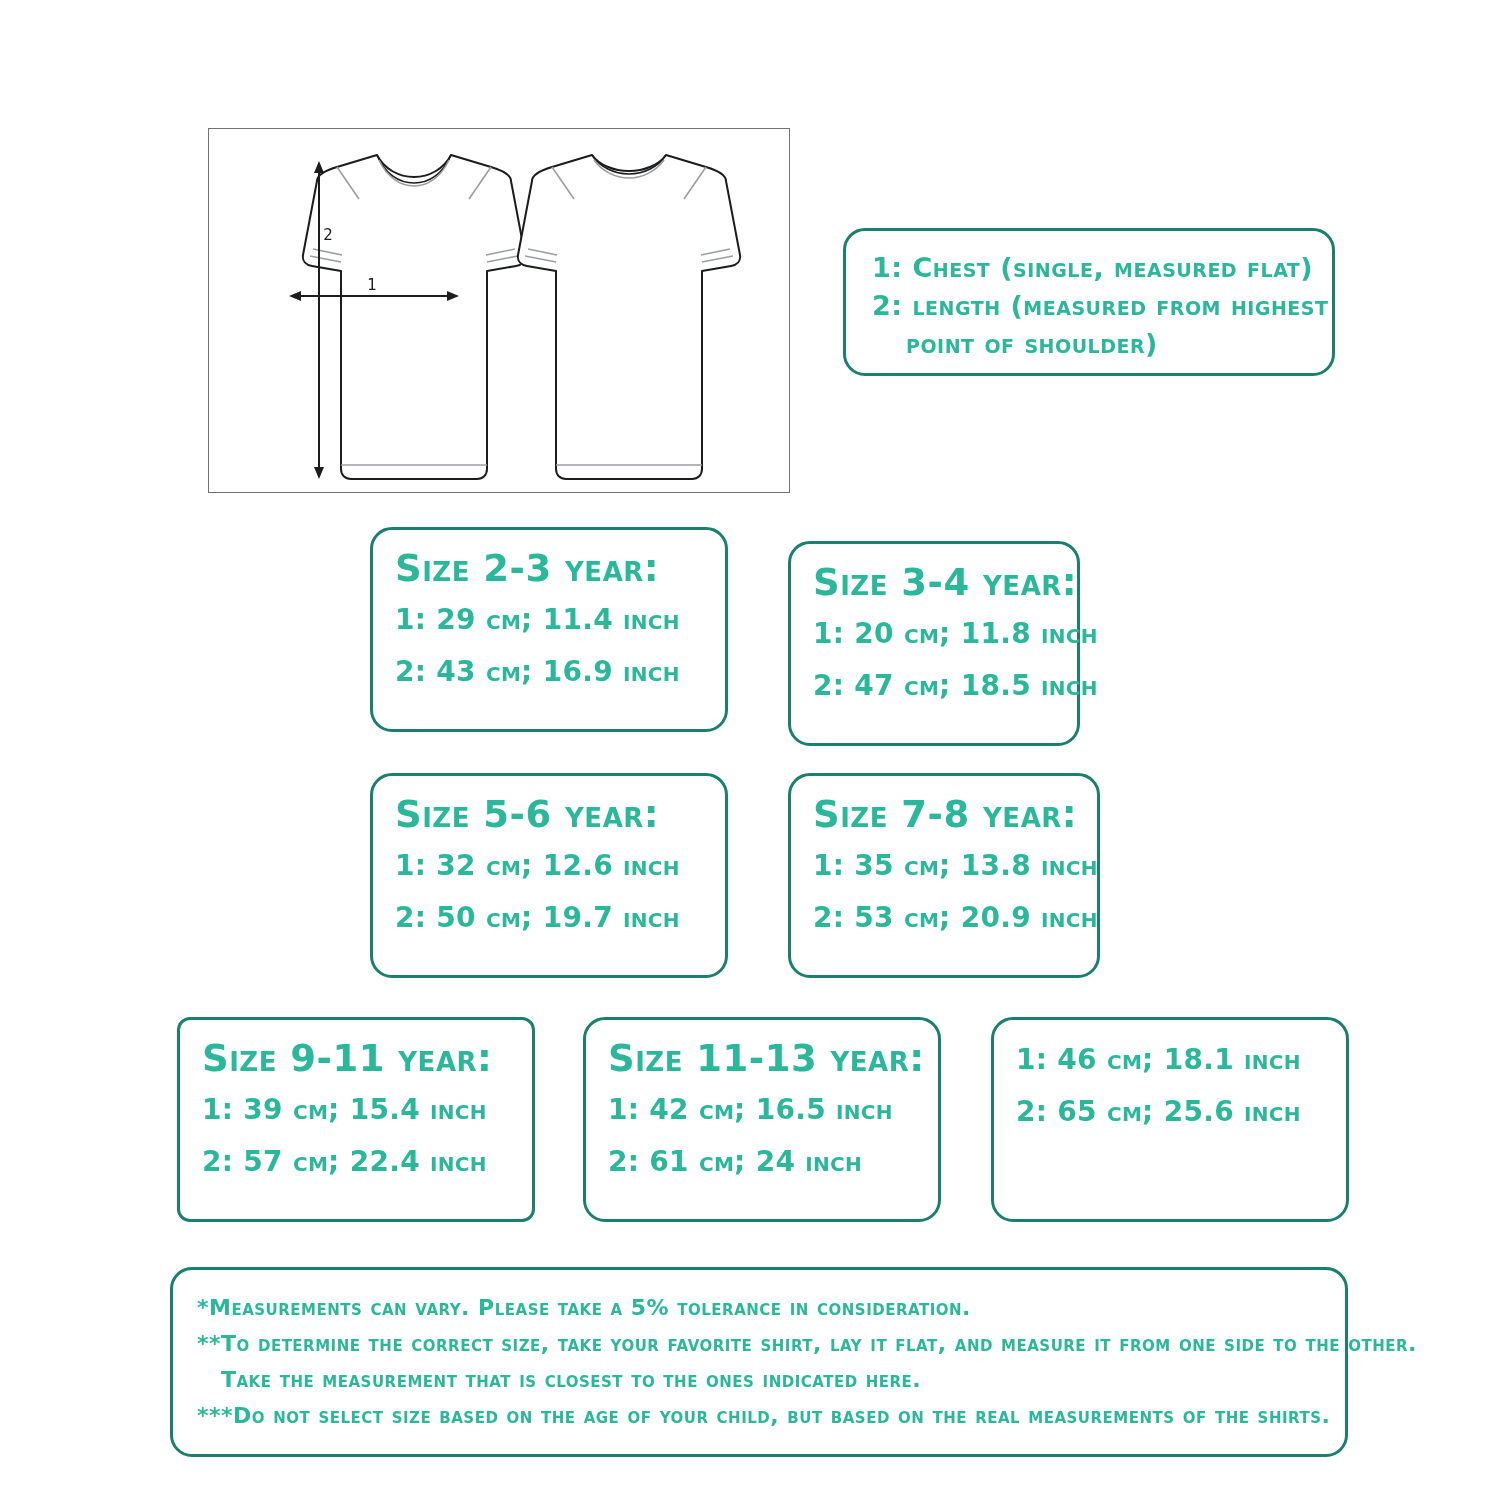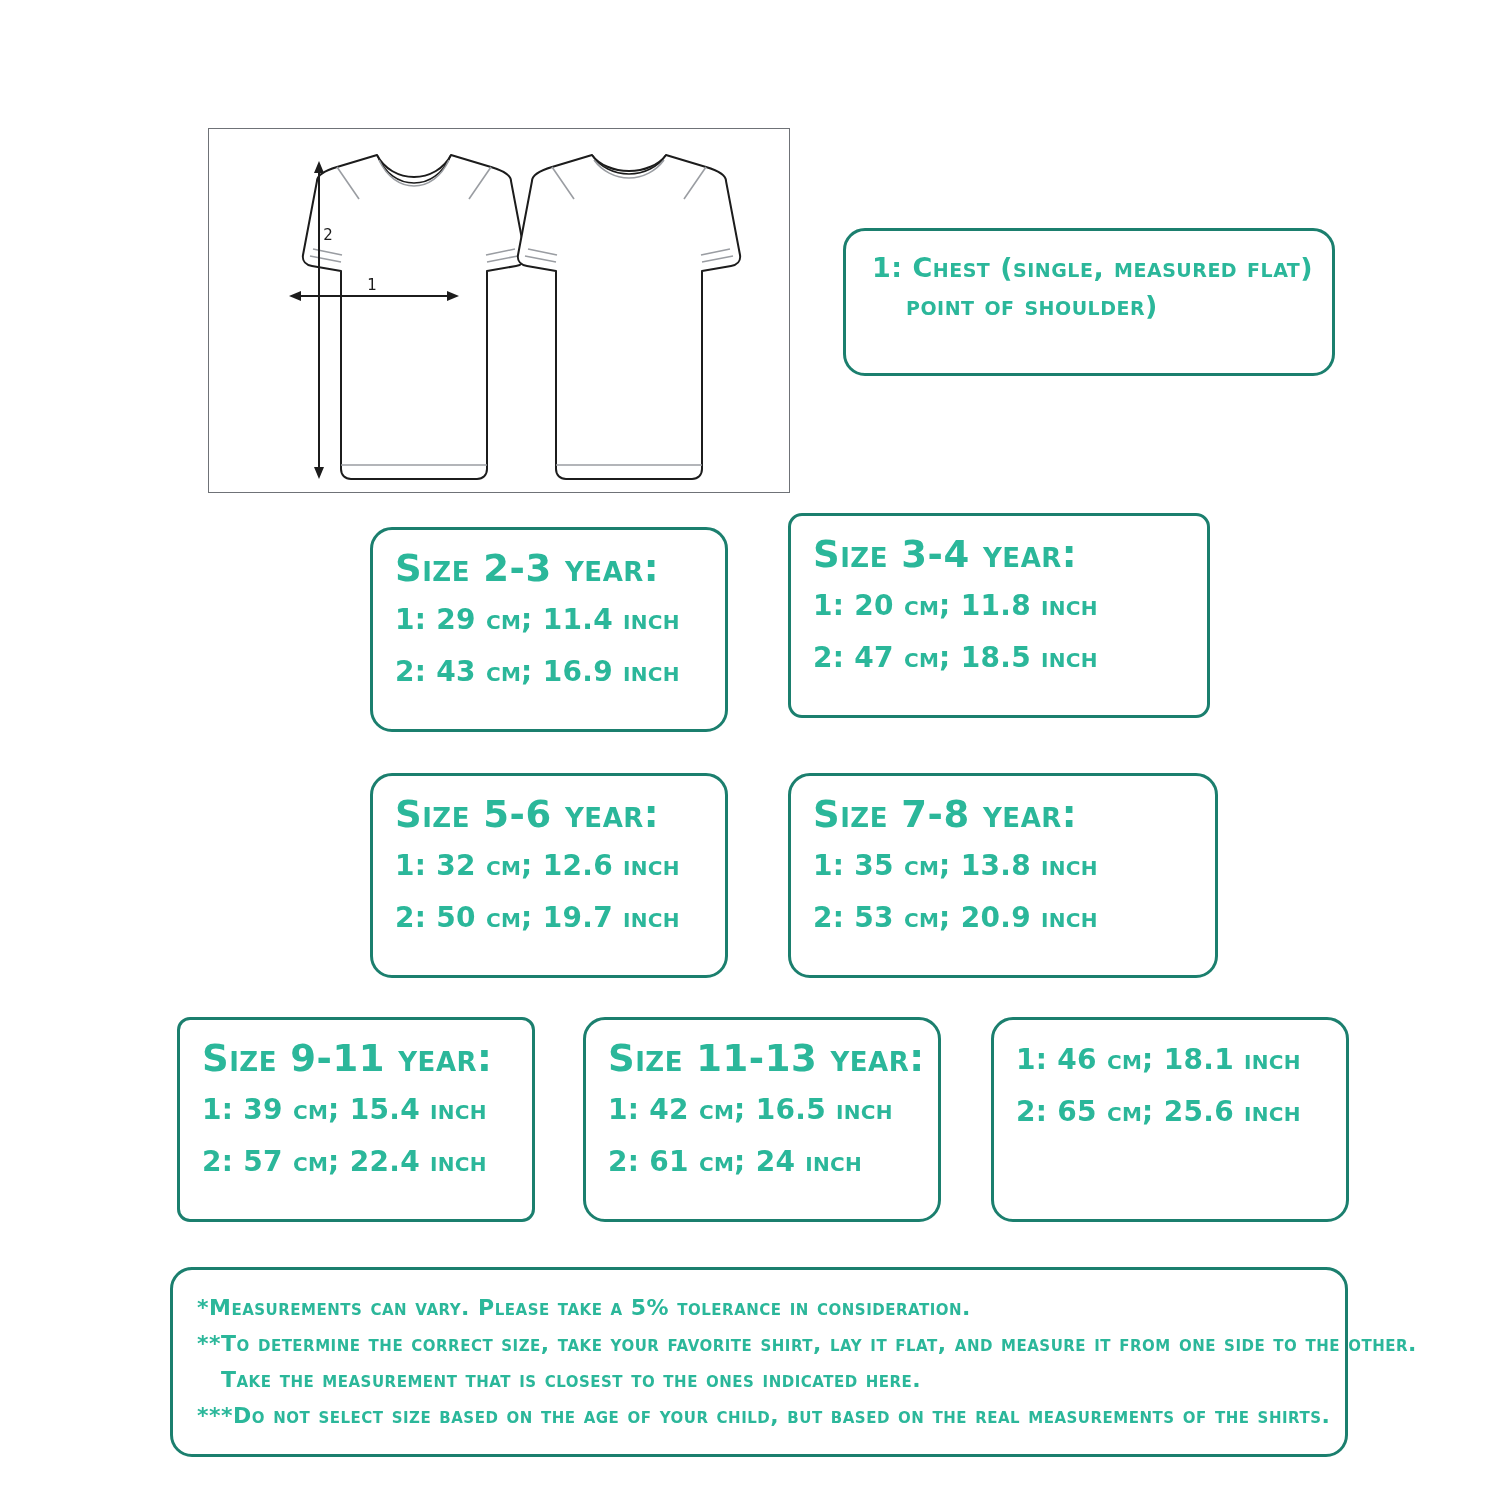--- a/index.html
+++ b/index.html
@@ -75,23 +75,23 @@
     font-size: 28px;
     line-height: 52px;
     color: #2bb79a;
     font-variant: small-caps;
     font-weight: 700;
     letter-spacing: 0.3px;
     white-space: nowrap;
   }
 
   #card-2-3   { left: 370px;  top: 527px;  width: 358px; height: 205px; }
-  #card-3-4   { left: 788px;  top: 513px;  width: 422px; height: 205px; border-radius: 14px; }
+  #card-3-4   { left: 788px;  top: 541px;  width: 292px; height: 205px; }
   #card-5-6   { left: 370px;  top: 773px;  width: 358px; height: 205px; }
-  #card-7-8   { left: 788px;  top: 773px;  width: 430px; height: 205px; }
+  #card-7-8   { left: 788px;  top: 773px;  width: 312px; height: 205px; }
   #card-9-11  { left: 177px;  top: 1017px; width: 358px; height: 205px; border-radius: 13px; }
   #card-11-13 { left: 583px;  top: 1017px; width: 358px; height: 205px; }
   #card-13-14 { left: 991px;  top: 1017px; width: 358px; height: 205px; }
 
   
   #notes-card {
     left: 170px;
     top: 1267px;
     width: 1178px;
     height: 190px;
@@ -215,20 +215,21 @@
       <path class="shirt-detail" d="M128,38 L 150,70"></path>
       <path class="shirt-detail" d="M282,38 L 260,70"></path>
       <path class="shirt-detail" d="M132,336 L 278,336"></path>
     </g>
 
   </svg>
 </div>
 
 <div class="card" id="legend-card">
   <div class="line">1: Chest (single, measured flat)</div>
+  <div class="line">2: length (measured from highest</div>
   <div class="line indent">point of shoulder)</div>
 </div>
 
 <div class="card size-card" id="card-2-3">
   <div class="title">Size 2-3 year:</div>
   <div class="meas">1: 29 cm; 11.4 inch</div>
   <div class="meas">2: 43 cm; 16.9 inch</div>
 </div>
 
 <div class="card size-card" id="card-3-4">

